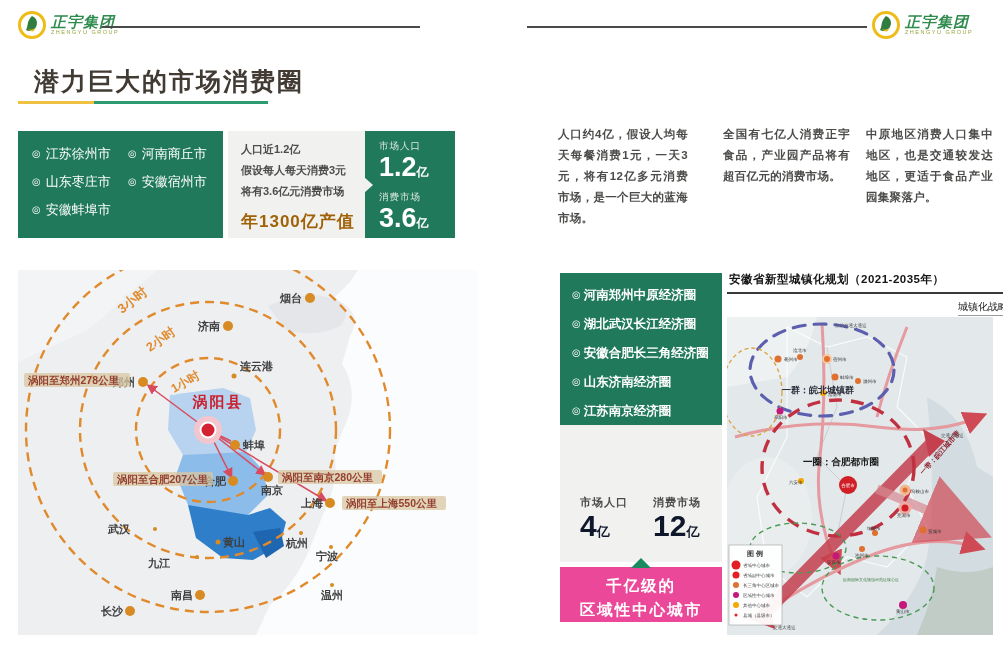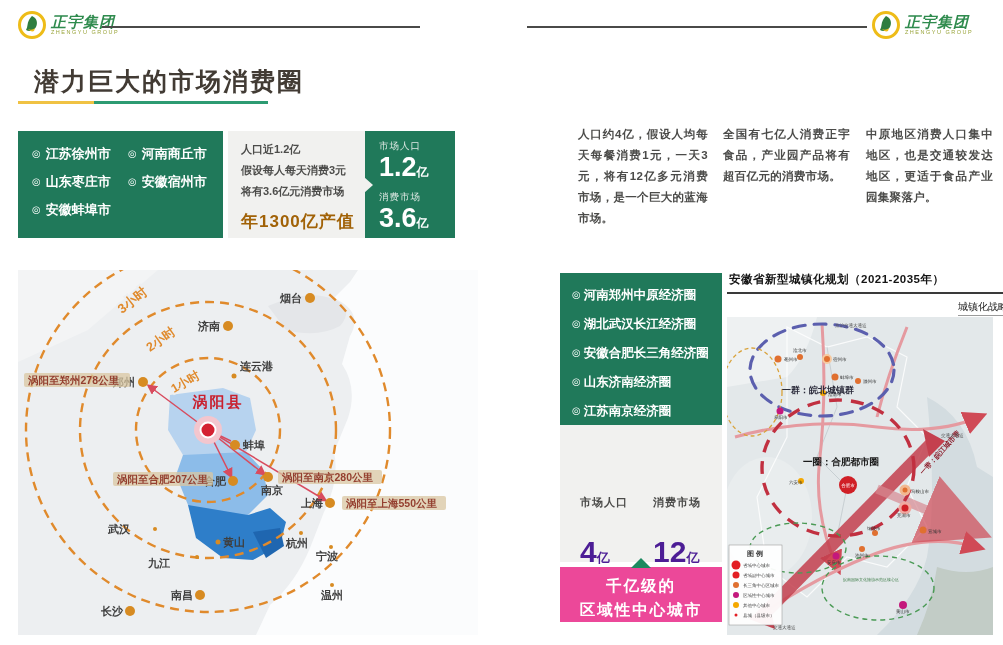--- a/index.html
+++ b/index.html
@@ -10,36 +10,36 @@
   .hline{position:absolute;top:26px;height:2px;background:#4a4a48;}
   .logo{display:flex;align-items:center;gap:5px;justify-content:flex-end;}
   .logo-txt .cn{font-size:15px;font-weight:bold;font-style:italic;color:#2f8b4e;letter-spacing:1px;line-height:15px;}
   .logo-txt .en{font-size:5.5px;color:#9aa53c;letter-spacing:1.5px;line-height:7px;}
   
   .page-title{font-size:25px;font-weight:bold;color:#423b34;letter-spacing:2px;}
   .title-rule{position:absolute;left:18px;top:101px;width:250px;height:3px;background:#2d9b72;}
   .title-rule .y{position:absolute;left:0;top:0;width:76px;height:3px;background:#f0c243;}
   
   .greenbox{background:#20795a;color:#fff;}
-  .citylist{font-size:13px;font-weight:bold;line-height:27px;white-space:nowrap;}
+  .citylist{font-size:13px;font-weight:normal;line-height:27px;white-space:nowrap;}
   .citylist .b{font-size:10px;margin-right:5px;position:relative;top:-1px;}
   .graybox{background:#f1f1ef;color:#4a4a48;}
   .calc-line{font-size:11px;font-weight:bold;line-height:21px;color:#4c4c4a;}
   .calc-hl{font-size:17px;font-weight:bold;color:#a16207;letter-spacing:1px;margin-top:8px;}
   .stat-label{font-size:9.5px;color:#dfe9e4;letter-spacing:1px;}
   .stat-num{font-size:27px;font-weight:bold;color:#fff;line-height:28px;}
   .stat-num .u{font-size:12px;font-weight:bold;}
   .notch-right{position:absolute;left:-1px;top:46px;width:0;height:0;
       border-top:8px solid transparent;border-bottom:8px solid transparent;border-left:9px solid #f1f1ef;}
   
   .para{font-size:11.5px;line-height:21px;color:#4b4b49;font-weight:bold;letter-spacing:0.3px;text-align:justify;}
   .circlelist{font-size:12.5px;font-weight:bold;line-height:29px;white-space:nowrap;}
   .circlelist .b{font-size:10px;margin-right:3px;position:relative;top:-1px;}
   .rstat-label{font-size:11px;color:#4c4c4a;font-weight:bold;letter-spacing:1px;}
-  .rstat-num{font-size:30px;font-weight:bold;color:#4c1d95;line-height:32px;margin-top:26px;}
+  .rstat-num{font-size:30px;font-weight:bold;color:#0f172a;line-height:32px;}
   .rstat-num .u{font-size:13px;}
   .banner{background:#ec4899;color:#fff;text-align:center;font-size:15.5px;font-weight:bold;letter-spacing:2px;line-height:24px;}
   .banner-tip{position:absolute;left:50%;top:-9px;margin-left:-10px;width:0;height:0;
       border-left:10px solid transparent;border-right:10px solid transparent;border-bottom:10px solid #1c8a60;}
   
   .rmap-title{font-size:11.5px;font-weight:bold;color:#141414;letter-spacing:0.5px;}
   .rmap-sub{font-size:10px;color:#222;border-bottom:1px solid #9a9a9a;display:inline-block;padding-bottom:1px;}
   svg text{font-family:"Liberation Sans","DejaVu Sans",sans-serif;}
 </style>
 </head>
@@ -197,21 +197,21 @@
     <rect x="95" y="202" width="100" height="14" rx="2" fill="#d9c7a2" opacity="0.75"></rect>
     <text x="99" y="213" font-size="10.5" font-weight="bold" fill="#943f2f">涡阳至合肥207公里</text>
     <rect x="260" y="200" width="104" height="14" rx="2" fill="#d9c7a2" opacity="0.75"></rect>
     <text x="264" y="211" font-size="10.5" font-weight="bold" fill="#943f2f">涡阳至南京280公里</text>
     <rect x="324" y="226" width="104" height="14" rx="2" fill="#d9c7a2" opacity="0.75"></rect>
     <text x="328" y="237" font-size="10.5" font-weight="bold" fill="#943f2f">涡阳至上海550公里</text>
   </g>
 </svg>
 </div>
 
-<div class="abs para" style="left:558px;top:124px;width:130px;margin-left:20px;">人口约4亿，假设人均每天每餐消费1元，一天3元，将有12亿多元消费市场，是一个巨大的蓝海市场。</div>
+<div class="abs para" style="left:558px;top:124px;width:130px;">人口约4亿，假设人均每天每餐消费1元，一天3元，将有12亿多元消费市场，是一个巨大的蓝海市场。</div>
 <div class="abs para" style="left:723px;top:124px;width:127px;">全国有七亿人消费正宇食品，产业园产品将有超百亿元的消费市场。</div>
 <div class="abs para" style="left:866px;top:124px;width:127px;">中原地区消费人口集中地区，也是交通较发达地区，更适于食品产业园集聚落户。</div>
 
 <div class="abs greenbox" style="left:560px;top:273px;width:162px;height:188px;">
   <div class="abs circlelist" style="left:12px;top:8px;">
     <div><span class="b">◎</span><span>河南郑州中原经济圈</span></div>
     <div><span class="b">◎</span><span>湖北武汉长江经济圈</span></div>
     <div><span class="b">◎</span><span>安徽合肥长三角经济圈</span></div>
     <div><span class="b">◎</span><span>山东济南经济圈</span></div>
     <div><span class="b">◎</span><span>江苏南京经济圈</span></div>

